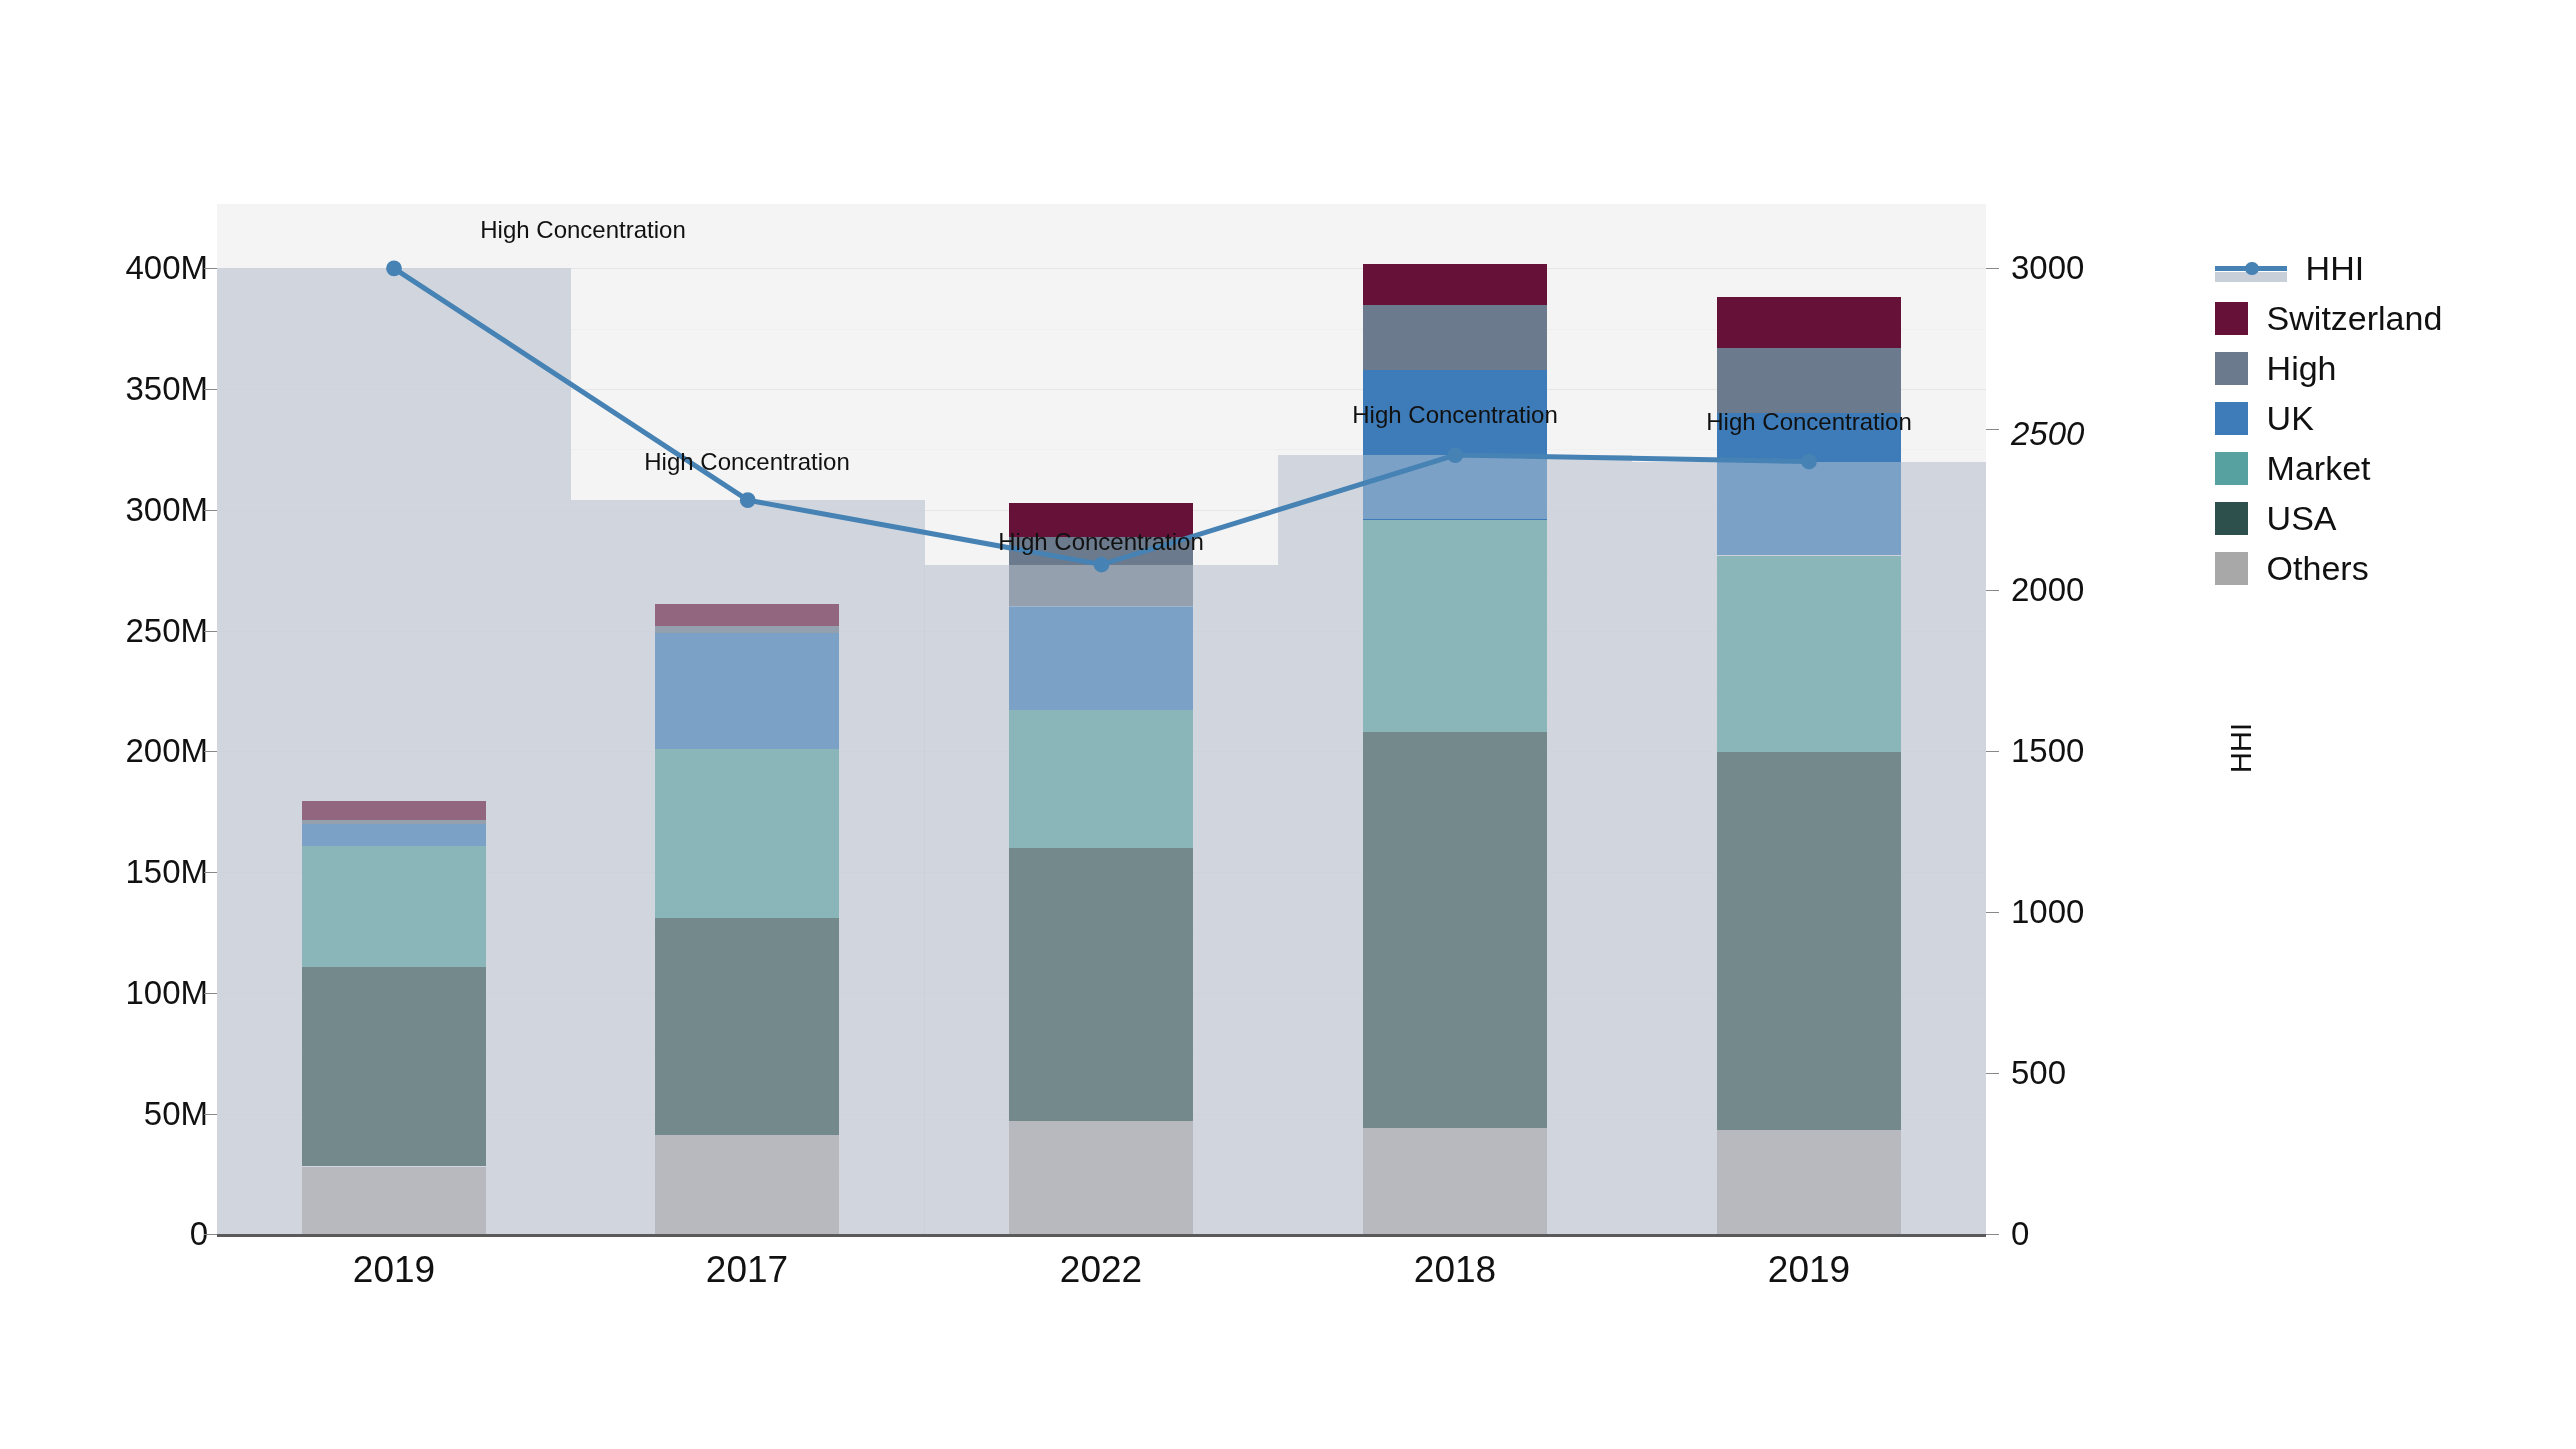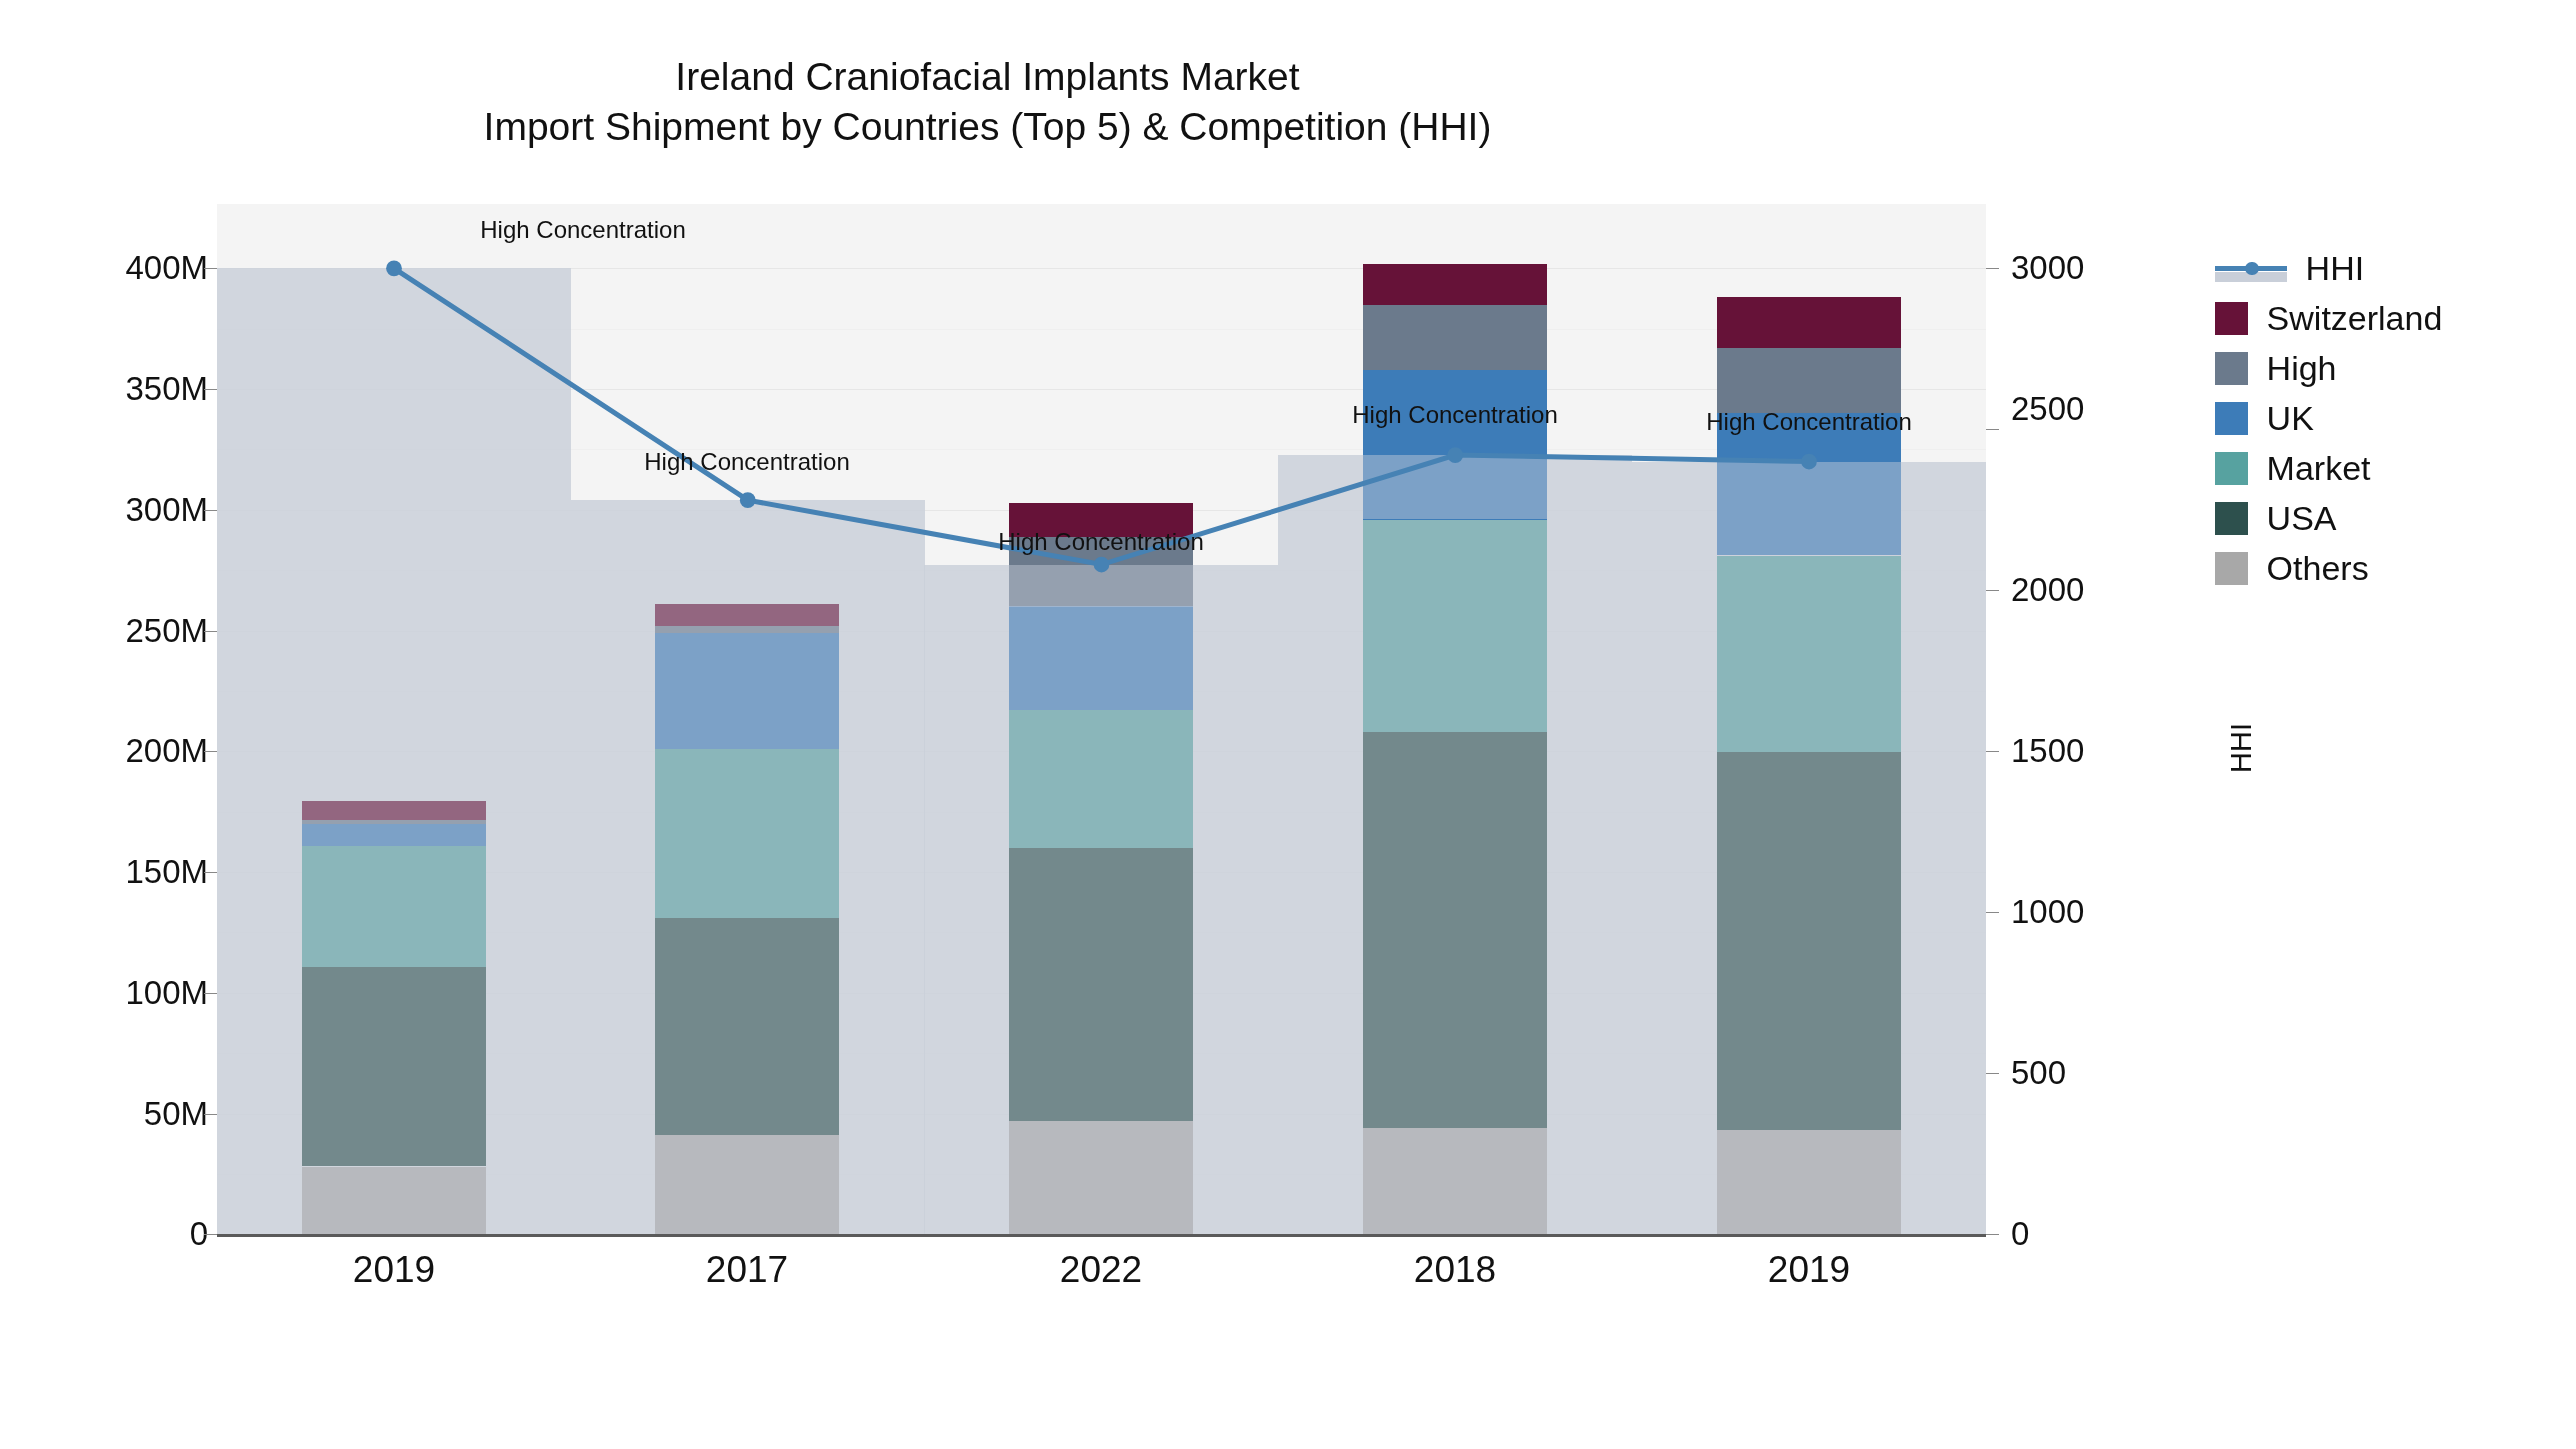--- a/index.html
+++ b/index.html
@@ -38,24 +38,20 @@
   .leg-line .ln{position:absolute;left:0;top:14.3px;width:72px;height:5px;background:#4682b4;}
   .leg-line .dot{position:absolute;left:30px;top:10px;width:13.6px;height:13.6px;border-radius:50%;background:#4682b4;}
   .leg-label{font-size:34px;color:#111;white-space:nowrap;}
   .leg-row.hhi .leg-label{margin-left:0px;}
 </style>
 </head>
 <body>
 
 <div id="root">
 
-  <div class="title">
-    <div>Ireland Craniofacial Implants Market</div>
-    <div>Import Shipment by Countries (Top 5) &amp; Competition (HHI)</div>
-  </div>
 
   <div class="plot"></div>
 
   <div id="grid-layer">
       <div class="gridline" style="left: 217px; width: 1769px; top: 1234px; background: rgb(230, 230, 230);"></div>
       <div class="gridline" style="left: 217px; width: 1769px; top: 1174px; background: rgb(239, 239, 239);"></div>
       <div class="gridline" style="left: 217px; width: 1769px; top: 1114px; background: rgb(230, 230, 230);"></div>
       <div class="gridline" style="left: 217px; width: 1769px; top: 1053px; background: rgb(239, 239, 239);"></div>
       <div class="gridline" style="left: 217px; width: 1769px; top: 993px; background: rgb(230, 230, 230);"></div>
       <div class="gridline" style="left: 217px; width: 1769px; top: 932px; background: rgb(239, 239, 239);"></div>
@@ -175,21 +171,21 @@
       <div class="y2tick" style="top: 1234px;">0</div>
       <div class="ytickmark" style="left: 1986px; top: 1234px;"></div>
       <div class="y2tick" style="top: 1073px;">500</div>
       <div class="ytickmark" style="left: 1986px; top: 1073px;"></div>
       <div class="y2tick" style="top: 912px;">1000</div>
       <div class="ytickmark" style="left: 1986px; top: 912px;"></div>
       <div class="y2tick" style="top: 751px;">1500</div>
       <div class="ytickmark" style="left: 1986px; top: 751px;"></div>
       <div class="y2tick" style="top: 590px;">2000</div>
       <div class="ytickmark" style="left: 1986px; top: 590px;"></div>
-      <div class="y2tick" style="top: 409px;">2500</div>
+      <div class="y2tick" style="top: 434px; font-style: italic;">2500</div>
       <div class="ytickmark" style="left: 1986px; top: 429px;"></div>
       <div class="y2tick" style="top: 268px;">3000</div>
       <div class="ytickmark" style="left: 1986px; top: 268px;"></div>
     </div>
   <div id="xticks-layer">
       <div class="xtick" style="left: 394px;">2019</div>
       <div class="xtick" style="left: 747px;">2017</div>
       <div class="xtick" style="left: 1101px; text-align: center;">2022</div>
       <div class="xtick" style="left: 1455px;">2018</div>
       <div class="xtick" style="left: 1809px;">2019</div>

